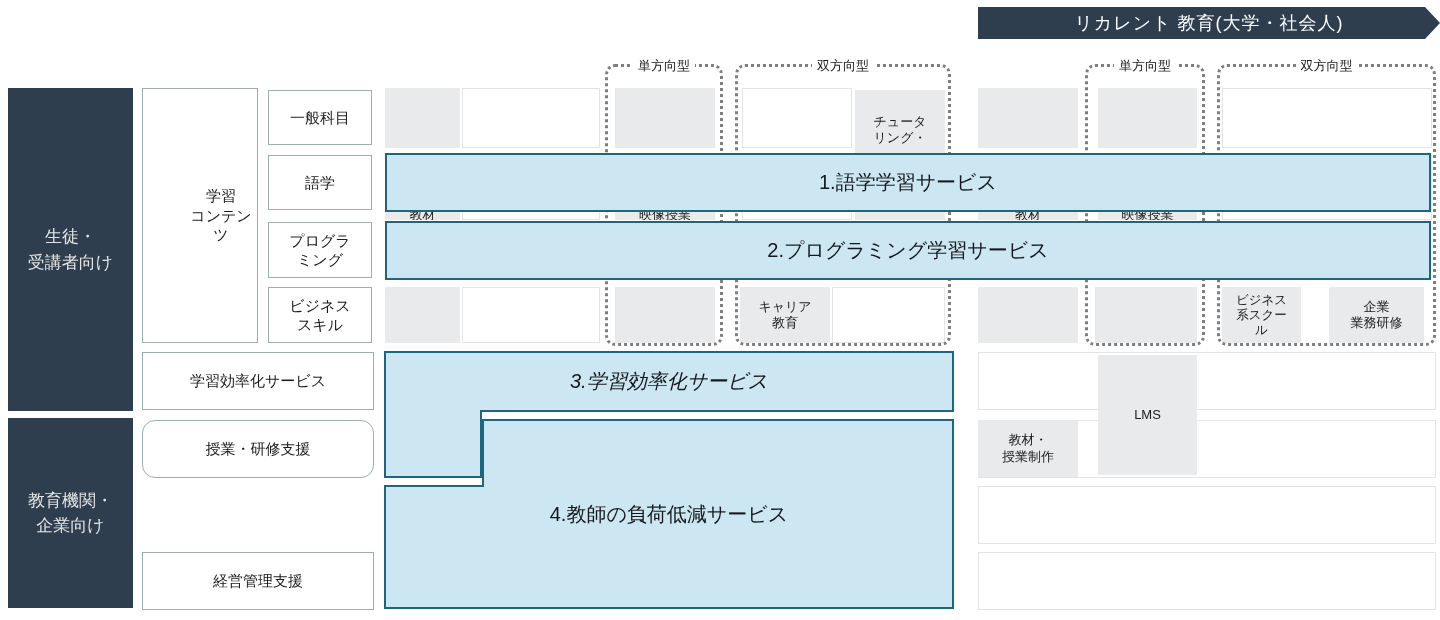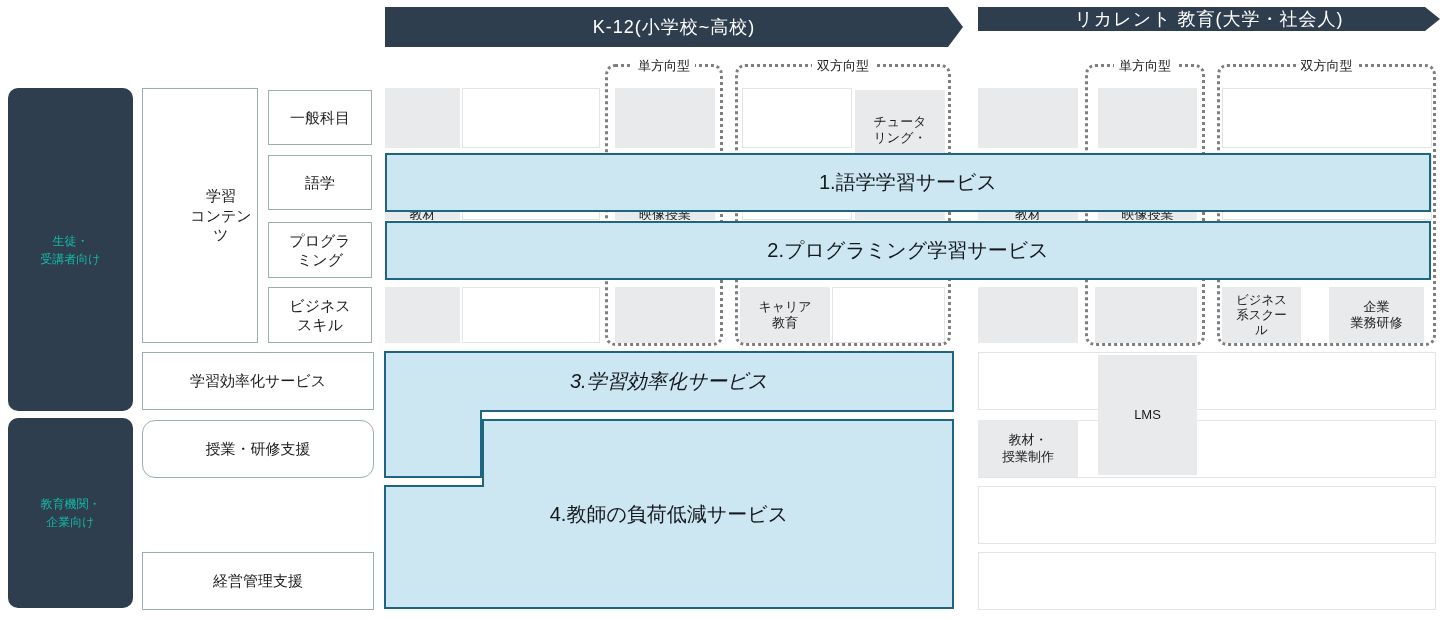--- a/index.html
+++ b/index.html
@@ -10,21 +10,21 @@
   .abs{position:absolute;}
   .center{display:flex;align-items:center;justify-content:center;text-align:center;}
   .pre{white-space:pre-line;}
   
   .banner{
     background:#2e3e4f;color:#fff;font-size:18px;letter-spacing:1px;
     clip-path:polygon(0 0, calc(100% - 15px) 0, 100% 50%, calc(100% - 15px) 100%, 0 100%);
     z-index:4;
   }
   
-  .navy{background:#2e3e4f;color:#14b8a6;font-size:12px;line-height:1.5;z-index:1;border-radius:10px;}
+  .navy{background:#2e3e4f;color:#e5e5e5;font-size:17px;line-height:1.5;z-index:1;}
   
   .lbox{background:#fff;border:1.5px solid #9bb0ac;font-size:15px;line-height:1.3;z-index:1;box-sizing:border-box;}
   
   .cell{font-size:13px;line-height:1.25;z-index:1;box-sizing:border-box;}
   .gray{background:#e8eaec;}
   .whitecell{background:#fff;border:1px solid #e4e4e4;}
   .clip{overflow:hidden;}
   .clip > span{position:absolute;left:0;right:0;text-align:center;white-space:pre-line;}
   .over{z-index:2;}
   
@@ -36,24 +36,21 @@
   
   .band{background:#cde7f2;border:2px solid #1d6680;z-index:5;box-sizing:border-box;}
   .bandlabel{font-size:20px;color:#14181c;z-index:6;}
   #bandsvg{position:absolute;left:0;top:0;z-index:5;pointer-events:none;}
 </style>
 </head>
 <body>
 
 <div id="stage">
 
-  <div class="abs banner center" style="left:385px;top:7px;width:578px;height:40px;">
-    <span>K-12(小学校~高校)</span>
-  </div>
-  <div class="abs banner center" style="left:978px;top:7px;width:462px;height:24px;">
+  <div class="abs banner center" style="left:978px;top:7px;width:462px;height:32px;">
     <span>リカレント 教育(大学・社会人)</span>
   </div>
 
   <div class="abs navy center pre" style="left:8px;top:88px;width:125px;height:323px;">生徒・
 受講者向け</div>
   <div class="abs navy center pre" style="left:8px;top:418px;width:125px;height:190px;">教育機関・
 企業向け</div>
 
   <div class="abs lbox center pre" style="left:142px;top:88px;width:116px;height:255px;padding-left:42px;">学習
 コンテンツ</div>

